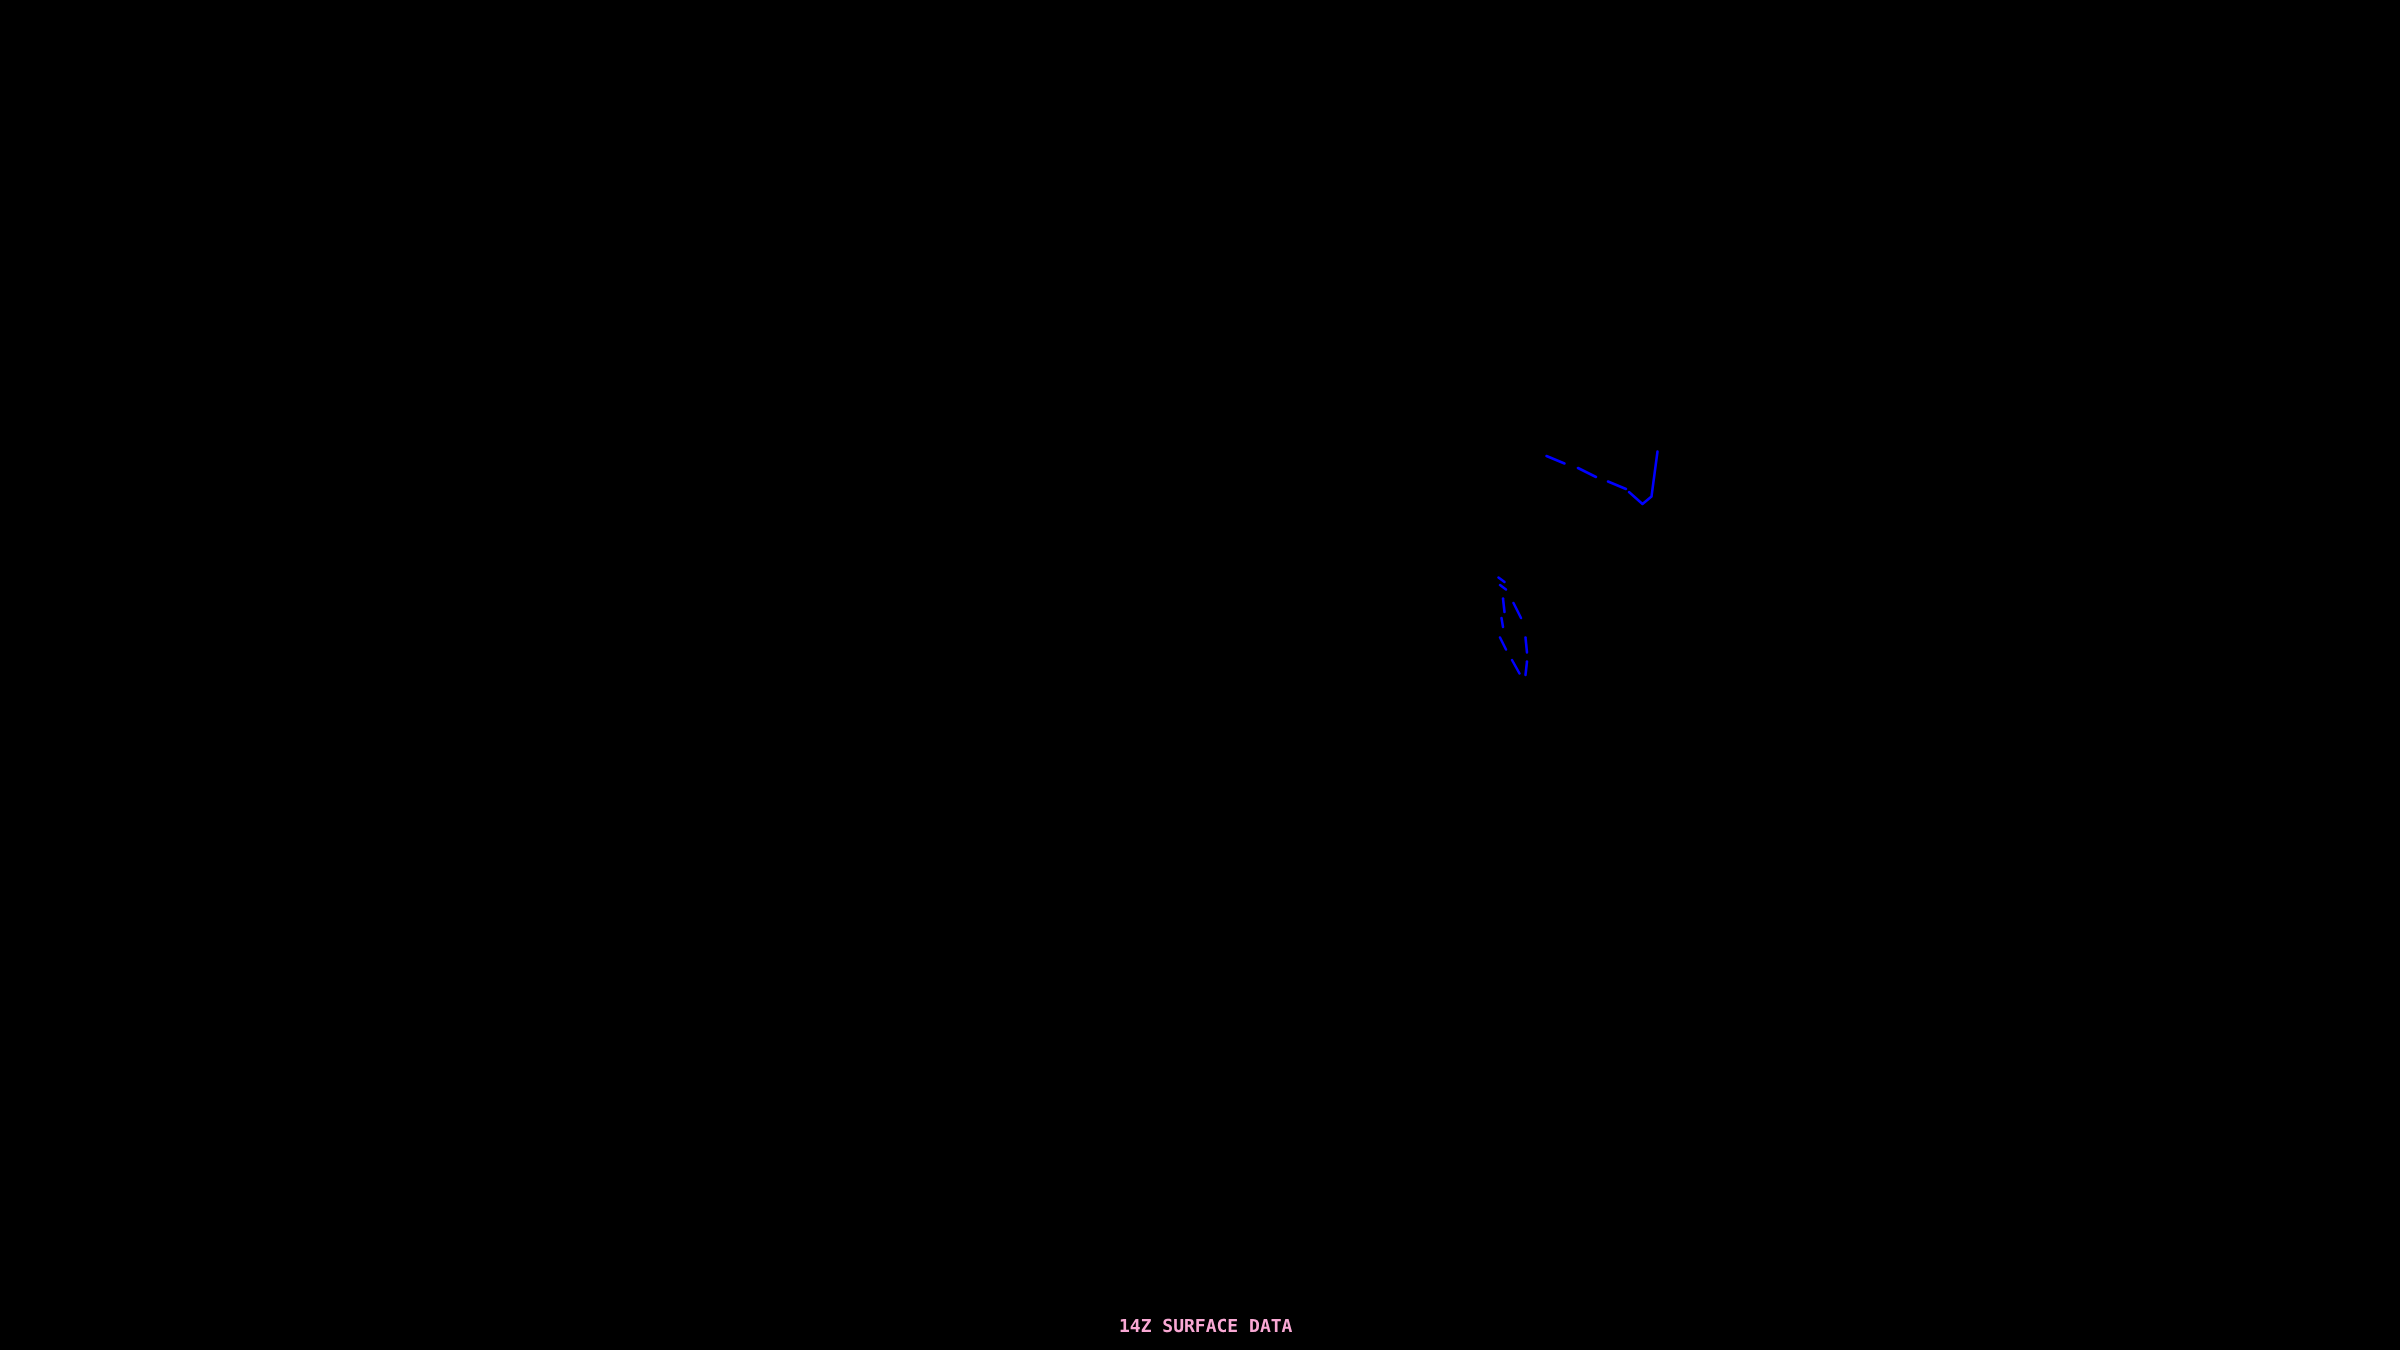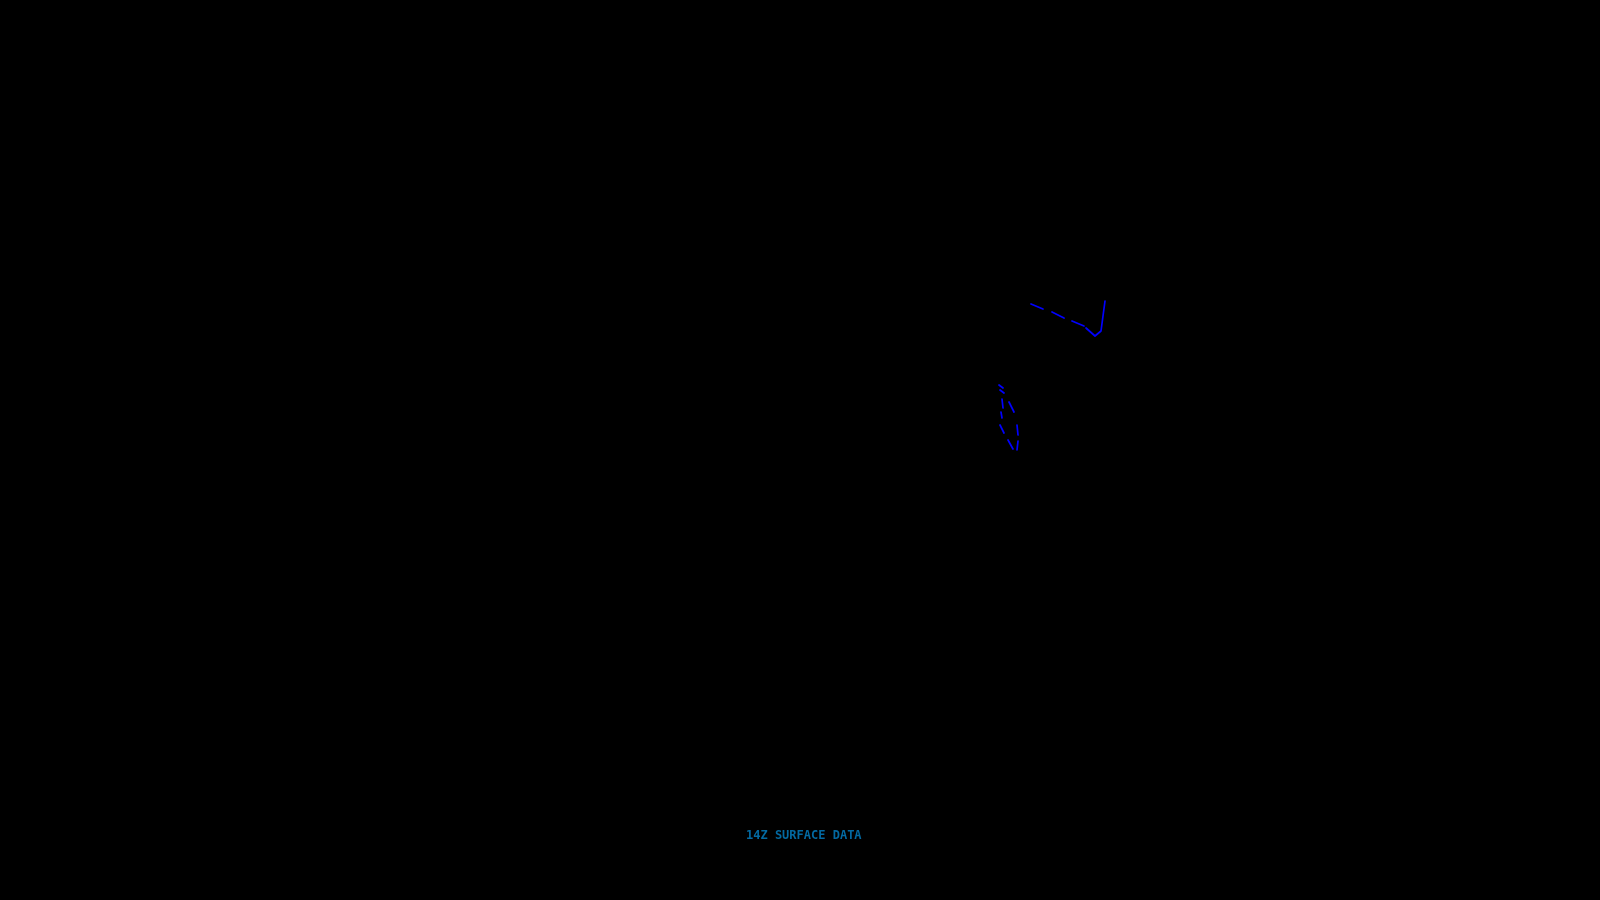--- a/index.html
+++ b/index.html
@@ -19,24 +19,24 @@
     position: absolute;
     left: 0;
     top: 0;
     width: 1600px;
     height: 900px;
     display: block;
   }
   .plot-title {
     position: absolute;
     left: 746px;
-    top: 828px;
+    top: 877px;
     font: bold 12px "DejaVu Sans Mono", "Liberation Mono", monospace;
     letter-spacing: 0px;
-    color: #0369a1;
+    color: #f9a8d4;
     white-space: pre;
   }
 </style>
 </head>
 <body>
 
 <div class="screen">
   <svg class="plot-canvas" viewBox="0 0 1600 900" xmlns="http://www.w3.org/2000/svg">
       <g>
         <polyline points="1031,304 1043,309" fill="none" stroke="#0000ff" stroke-width="1.7" stroke-linecap="round" stroke-linejoin="round"></polyline>

